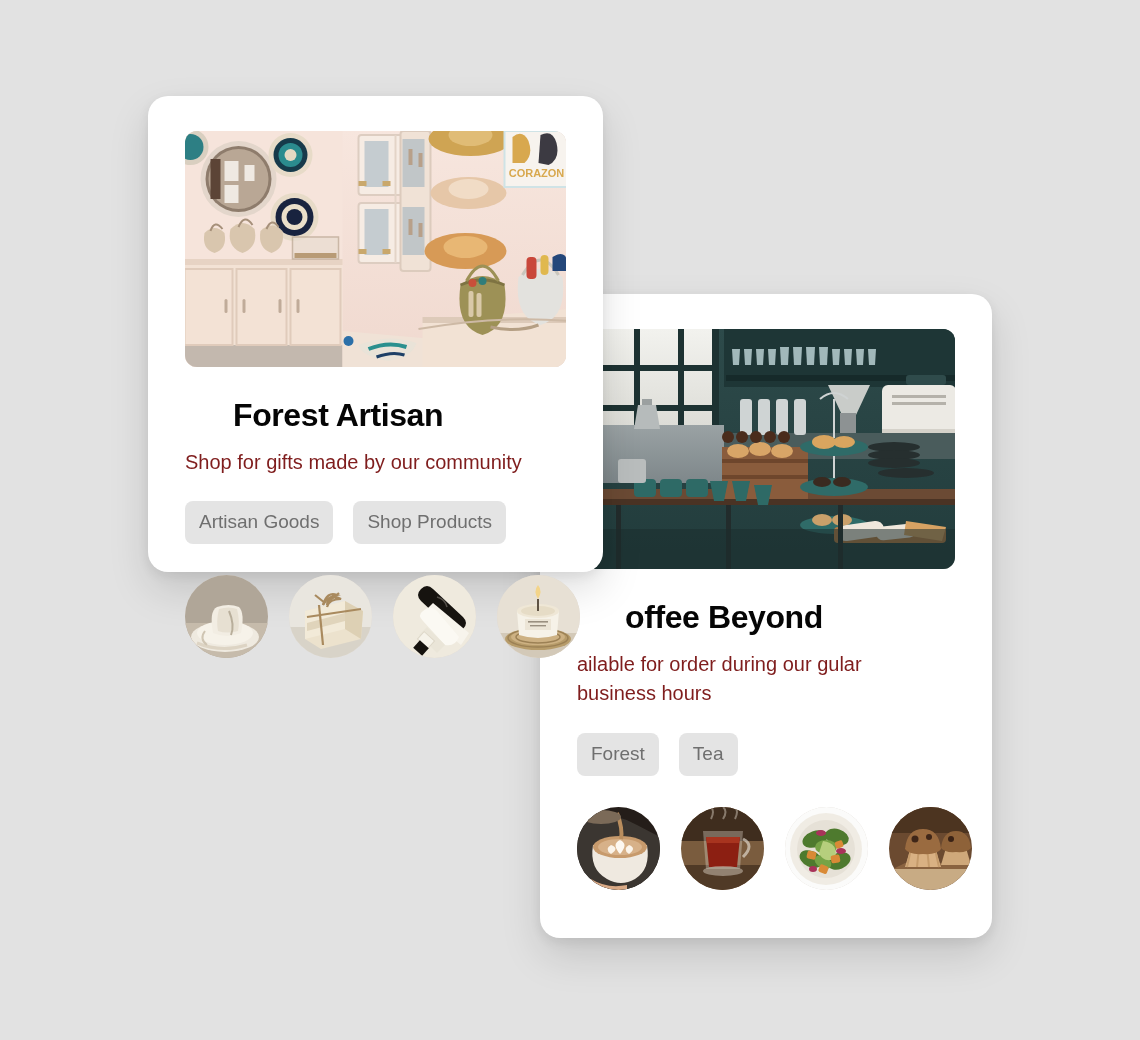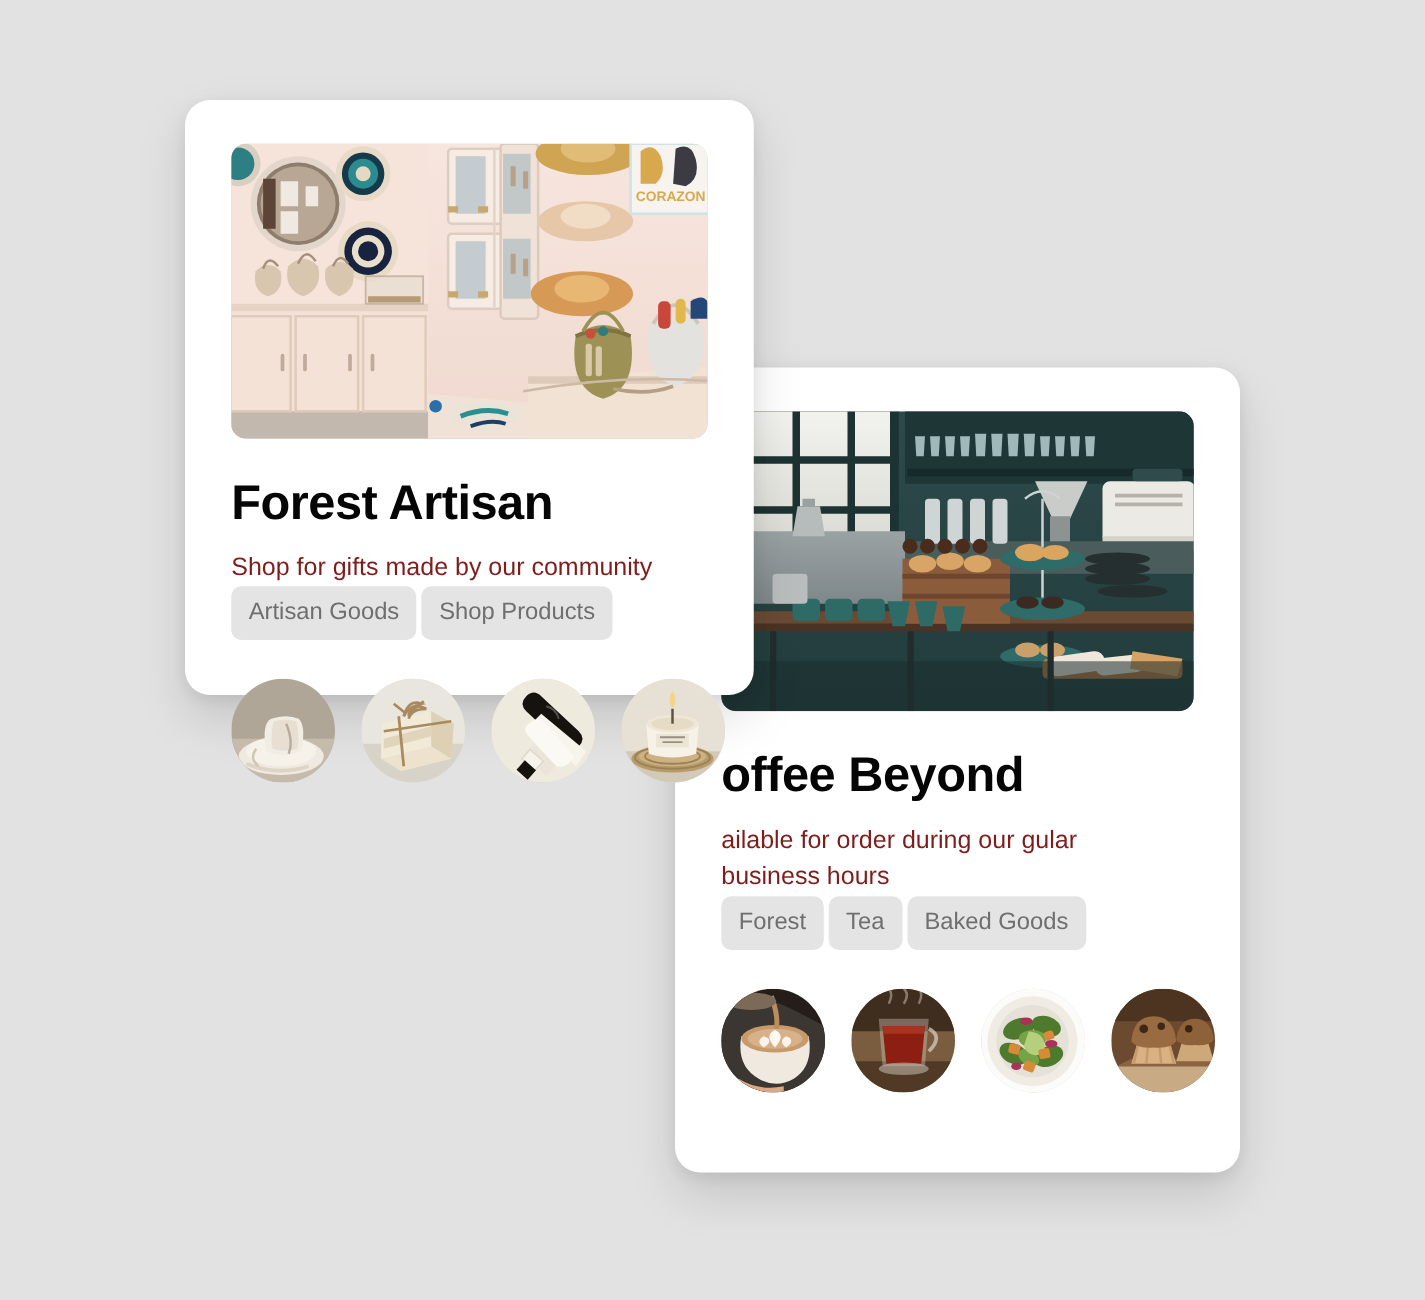--- a/index.html
+++ b/index.html
@@ -33,21 +33,21 @@
   .card-back {
     left: 540px;
     top: 294px;
     width: 452px;
     height: 644px;
     z-index: 1;
   }
 
   .card-front {
     left: 148px;
-    top: 80px;
+    top: 96px;
     width: 455px;
     height: 476px;
     z-index: 2;
   }
 
   .card-body {
     padding: 35px 37px 0 37px;
     height: 100%;
   }
 
@@ -59,41 +59,43 @@
     overflow: hidden;
     background: #cfc7c0;
   }
   .hero-front { height: 236px; }
   .hero-back  { height: 240px; }
 
   .hero svg { display: block; width: 100%; height: 100%; }
 
   
   .card-title {
-    font-size: 39px;
+    font-size: 32px;
     font-weight: bold;
     color: #050505;
     letter-spacing: -0.4px;
     line-height: 1.15;
     margin-top: 30px;
     white-space: nowrap;
+    margin-left: 48px;
   }
 
   .card-desc {
     font-size: 20px;
     color: #7f1d1d;
     line-height: 1.48;
     margin-top: 14px;
     max-width: 340px;
   }
 
   
   .tags {
     display: flex;
-    gap: 4px;
+    gap: 20px;
+    margin-top: 24px;
     flex-wrap: wrap;
   }
 
   .tag {
     background: #e4e4e4;
     color: #6f6f6f;
     font-size: 19px;
     line-height: 1;
     padding: 11px 14px 13px 14px;
     border-radius: 8px;
@@ -272,21 +274,20 @@
         </svg>
       </div>
 
       <div class="card-title">offee Beyond</div>
 
       <div class="card-desc">ailable for order during our gular business hours</div>
 
       <div class="tags">
         <span class="tag">Forest</span>
         <span class="tag">Tea</span>
-        <span class="tag">Baked Goods</span>
       </div>
 
       <div class="thumbs">
         <div class="thumb">
           <svg viewBox="0 0 83 83" aria-hidden="true">
             <rect width="83" height="83" fill="#241d19"></rect>
             <path d="M0 8 q30 -6 60 10 l23 12 0 53 -83 0 z" fill="#3b3631"></path>
             <path d="M16 38 q-4 24 14 34 q14 8 28 0 q16 -10 12 -34 z" fill="#efe9e0"></path>
             <ellipse cx="43" cy="40" rx="27" ry="11" fill="#c79a6c"></ellipse>
             <ellipse cx="43" cy="40" rx="22" ry="8" fill="#d7b189"></ellipse>

